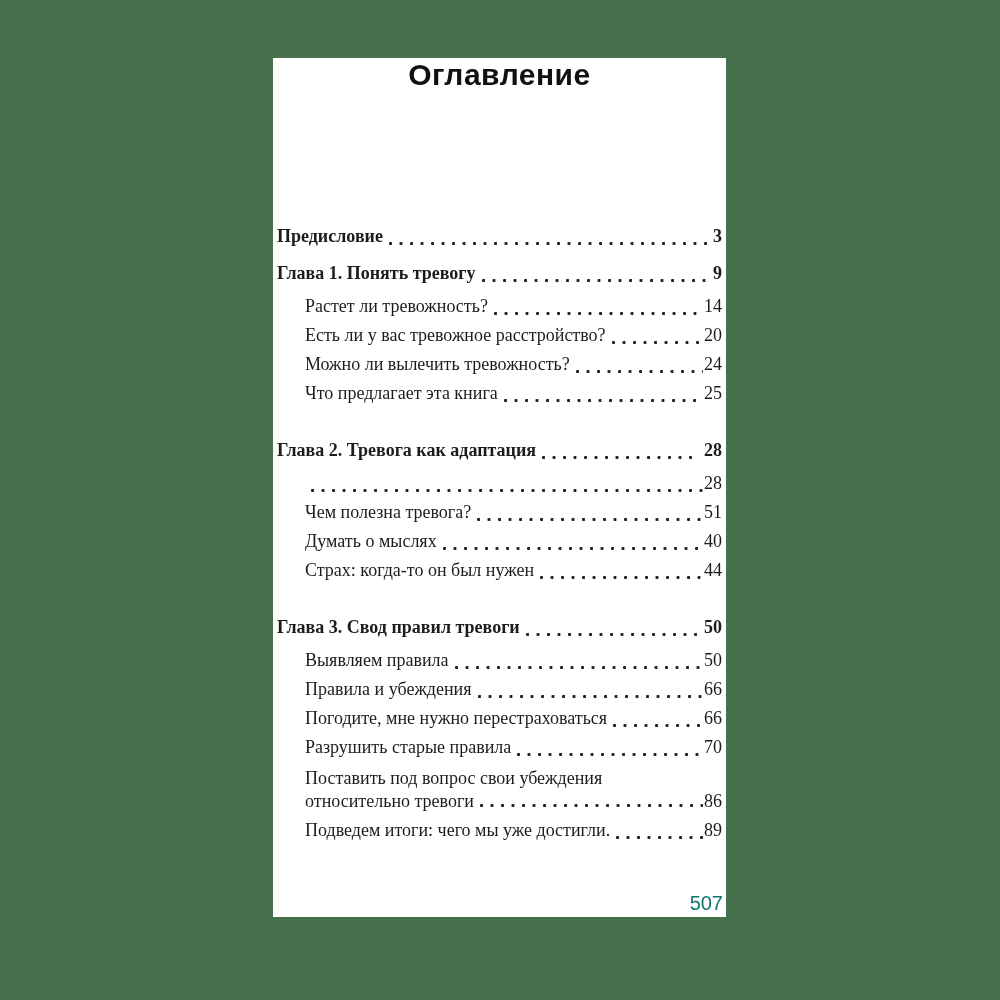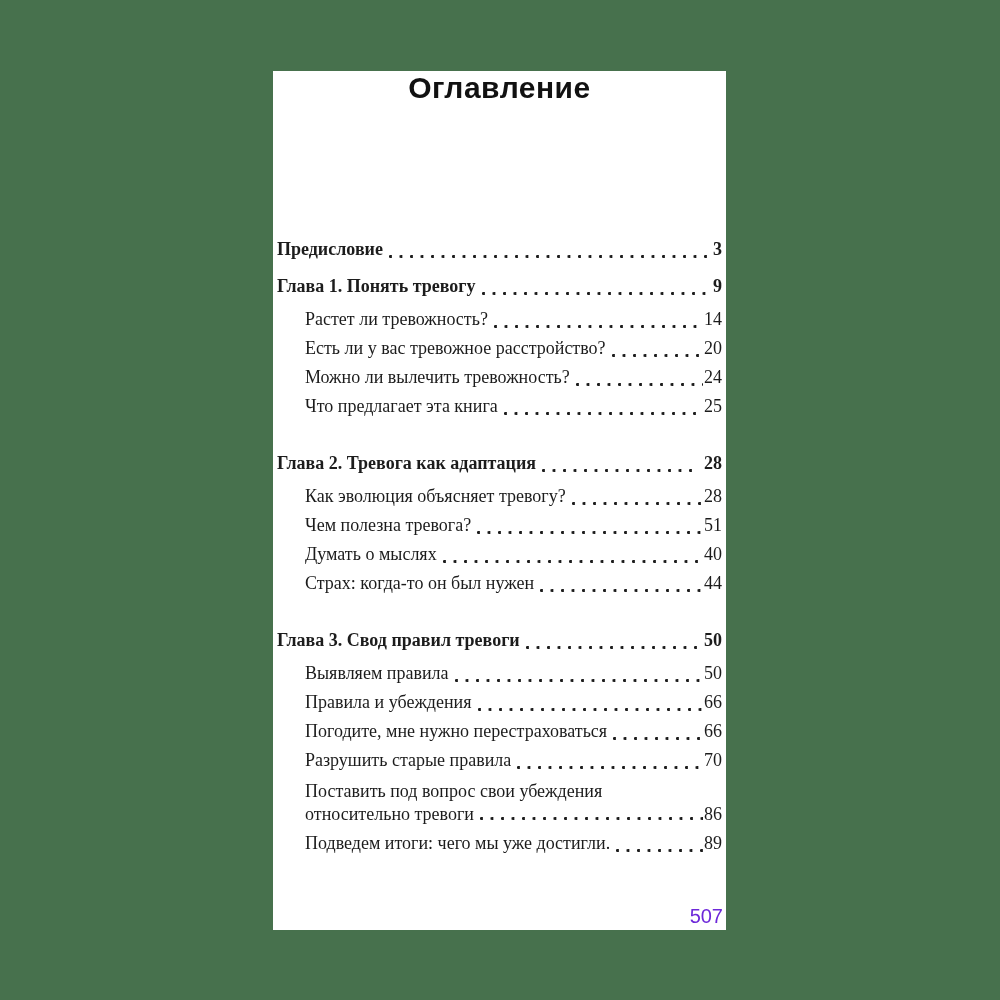--- a/index.html
+++ b/index.html
@@ -5,21 +5,21 @@
   html, body { margin: 0; padding: 0; }
   body {
     width: 1000px; height: 1000px;
     background: #47714D;
     font-family: "Liberation Serif", serif;
     overflow: hidden;
     position: relative;
   }
   .paper {
     position: absolute;
-    left: 273px; top: 71px;
+    left: 273px; top: 58px;
     width: 453px; height: 859px;
     background: #ffffff;
     box-sizing: border-box;
     padding: 0 4px;
   }
   .page-title {
     margin: 0; padding: 0;
     font-family: "Liberation Sans", sans-serif;
     font-weight: bold;
     font-size: 30px;
@@ -63,21 +63,21 @@
     line-height: 23px;
     margin-top: 5px;
     margin-bottom: 3px;
   }
   .multiline .row { line-height: 23px; padding-left: 0; }
   .folio {
     position: absolute;
     right: 3px; bottom: 2px;
     font-family: "Liberation Sans", sans-serif;
     font-size: 20px;
-    color: #6d28d9;
+    color: #0f766e;
   }
 </style>
 </head>
 <body>
 
 <div class="paper">
 
   <h1 class="page-title">Оглавление</h1>
 
   <div class="toc">
@@ -120,21 +120,20 @@
       <span class="pg">25</span>
     </div>
 
     <div class="row chapter">
       <span>Глава 2. Тревога как адаптация</span>
       <span class="leader"></span>
       <span class="pg">28</span>
     </div>
 
     <div class="row section">
-      <span>Как эволюция объясняет тревогу?</span>
       <span class="leader"></span>
       <span class="pg">28</span>
     </div>
 
     <div class="row section">
       <span>Чем полезна тревога?</span>
       <span class="leader"></span>
       <span class="pg">51</span>
     </div>
 

